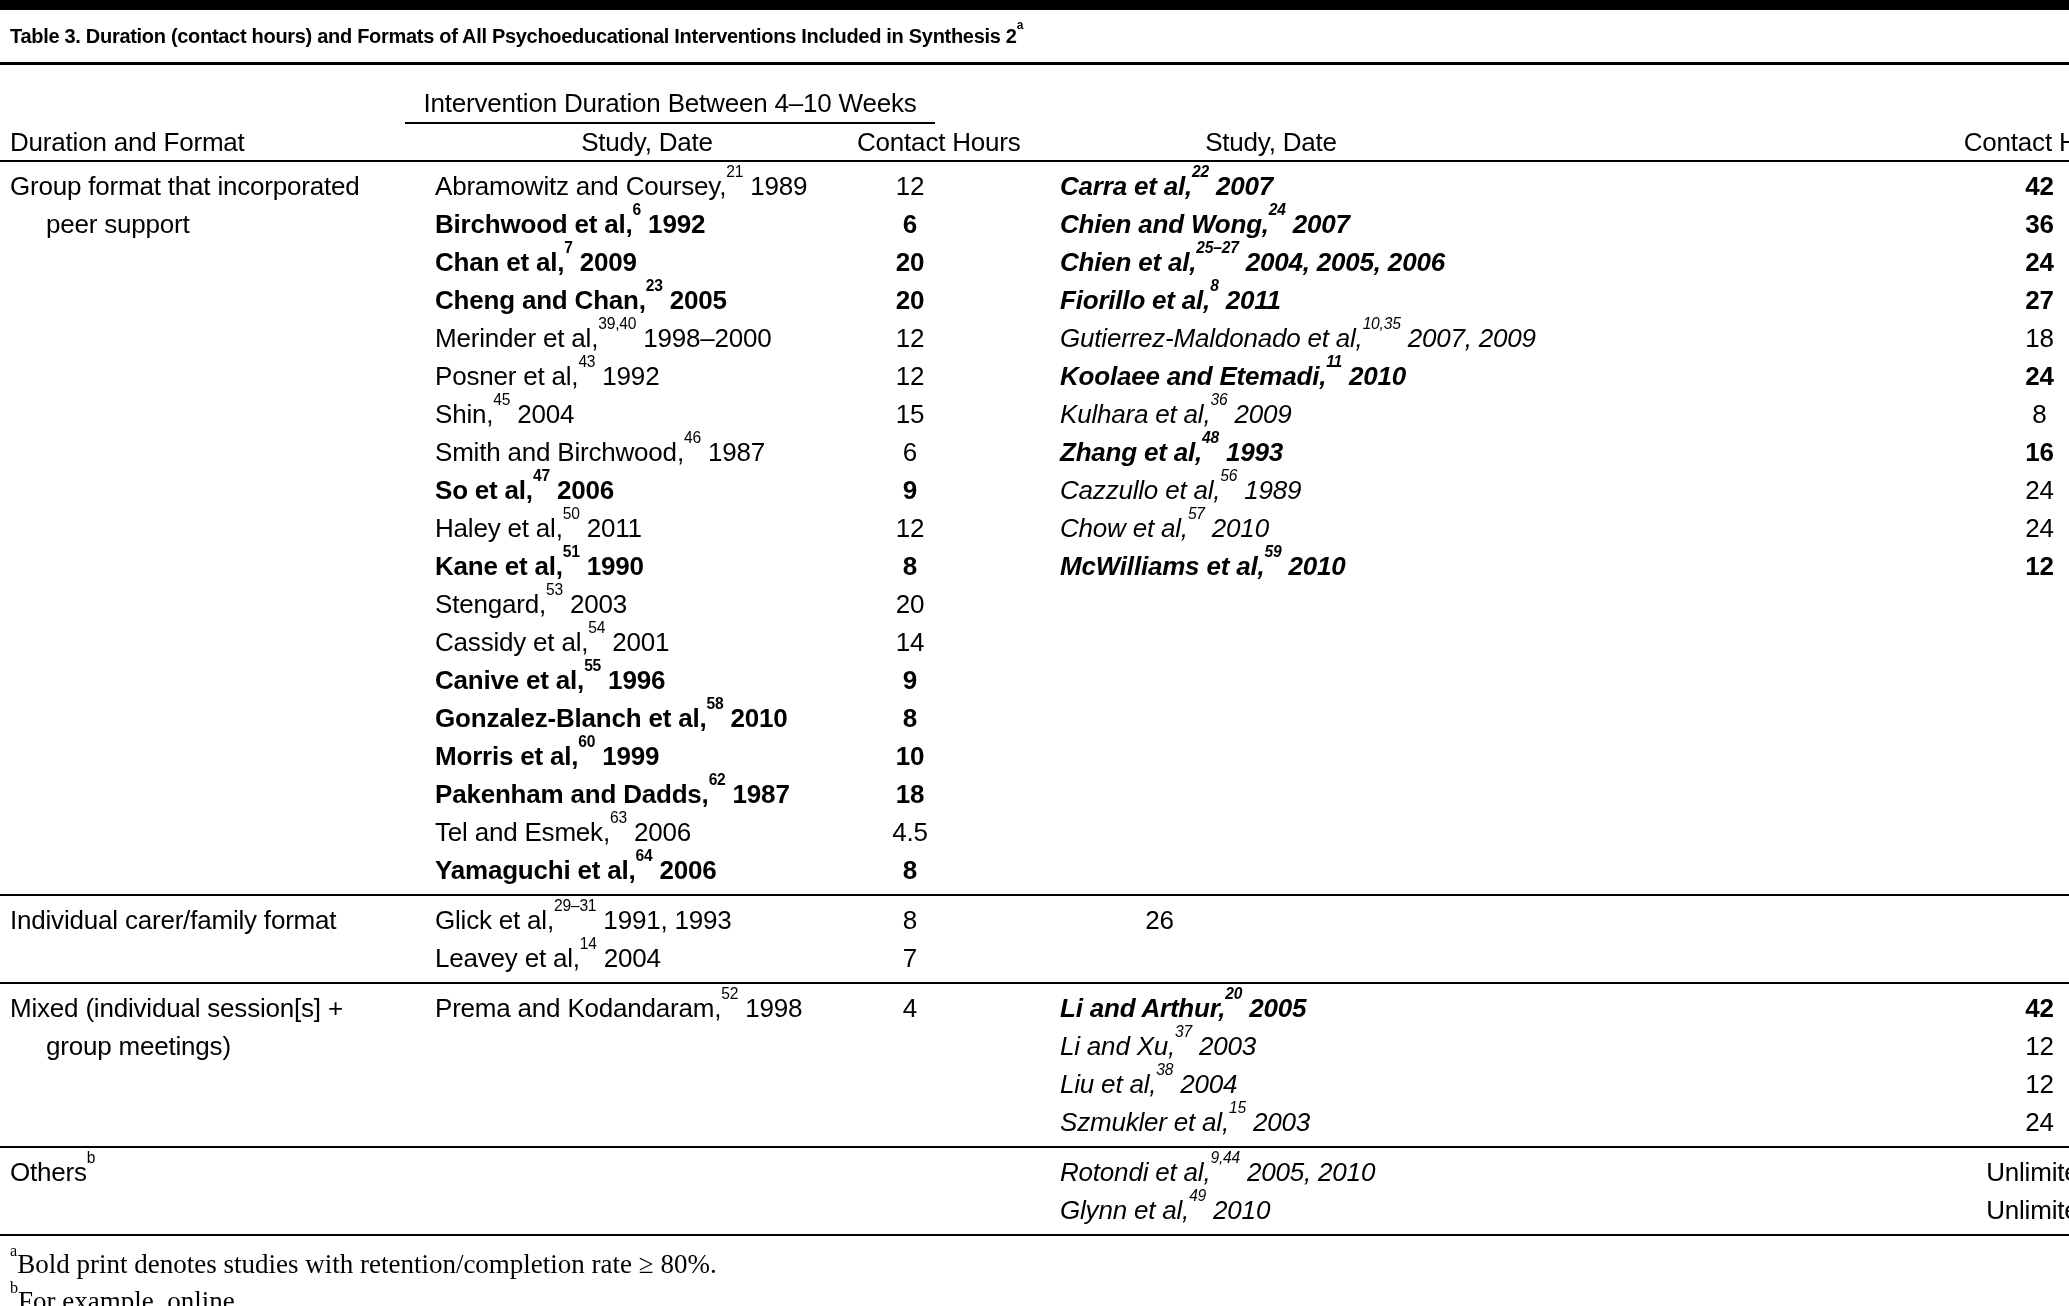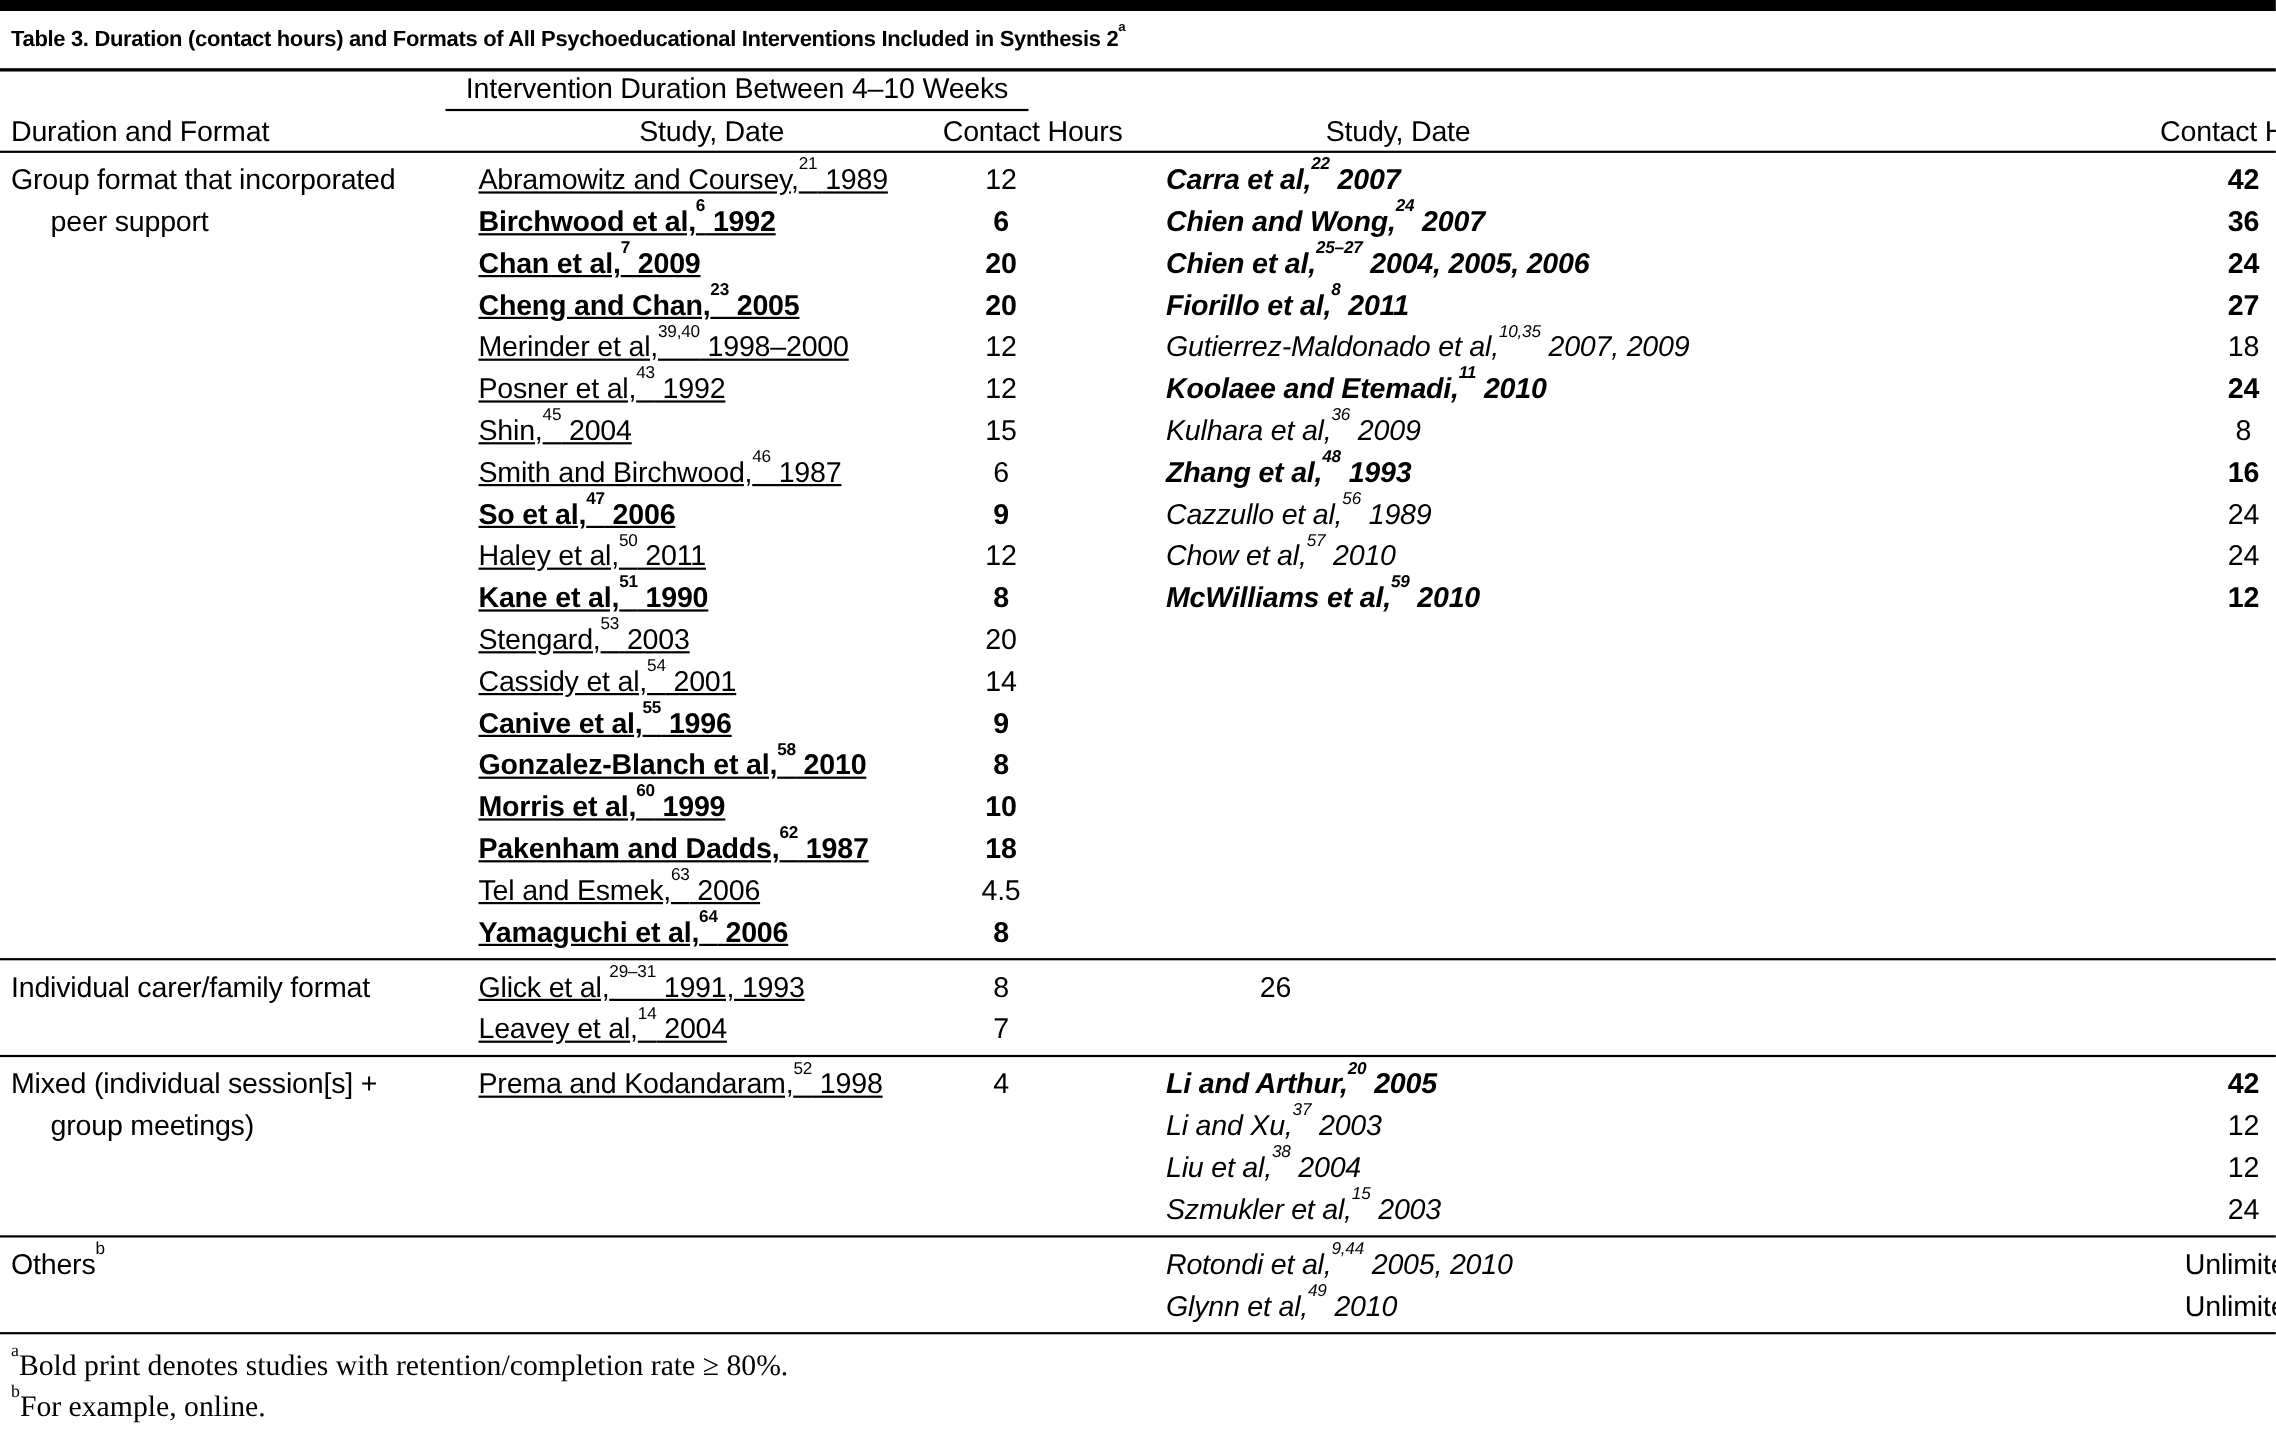--- a/index.html
+++ b/index.html
@@ -32,21 +32,21 @@
     top: -0.55em;
   }
 
   
   .c-label { width: 395px; flex: none; }
   .c-left  { width: 530px; flex: none; }
   .c-gap   { width: 35px;  flex: none; }
   .c-right { width: 1079px; flex: none; }
 
   .srow, .hrow { display: flex; padding: 0 20px 0 10px; font-size: 26px; }
-  .srow { padding-top: 0; }
+  .srow { padding-top: 23px; }
   .spanner {
     text-align: center;
     border-bottom: 2px solid #000;
     padding-bottom: 4px;
     line-height: 30px;
   }
   .hrow { align-items: flex-end; gap: 32px; }
   .hrow .c-label { line-height: 36px; }
   .hdr-split { display: flex; line-height: 36px; }
   .hs-study-l { width: 420px; text-align: center; }
@@ -63,21 +63,21 @@
     gap: 30px;
   }
   .sec .c-label {
     line-height: 38px;
     padding-left: 36px;
     text-indent: -36px;
     padding-right: 14px;
   }
   .row { display: flex; line-height: 38px; }
   .row.bold { font-weight: 700; }
-  .c-left .study  { width: 420px; text-decoration: underline; }
+  .c-left .study  { width: 420px; }
   .c-left .hours  { width: 110px; text-align: center; }
   .c-right .study { width: 880px; font-style: italic; }
   .c-right .hours { width: 199px; text-align: center; }
 
   .footnotes {
     border-top: 2px solid #000;
     border-bottom: 3px solid #000;
     padding: 10px 10px 10px 10px;
     font-family: "Liberation Serif", serif;
     font-size: 27px;

